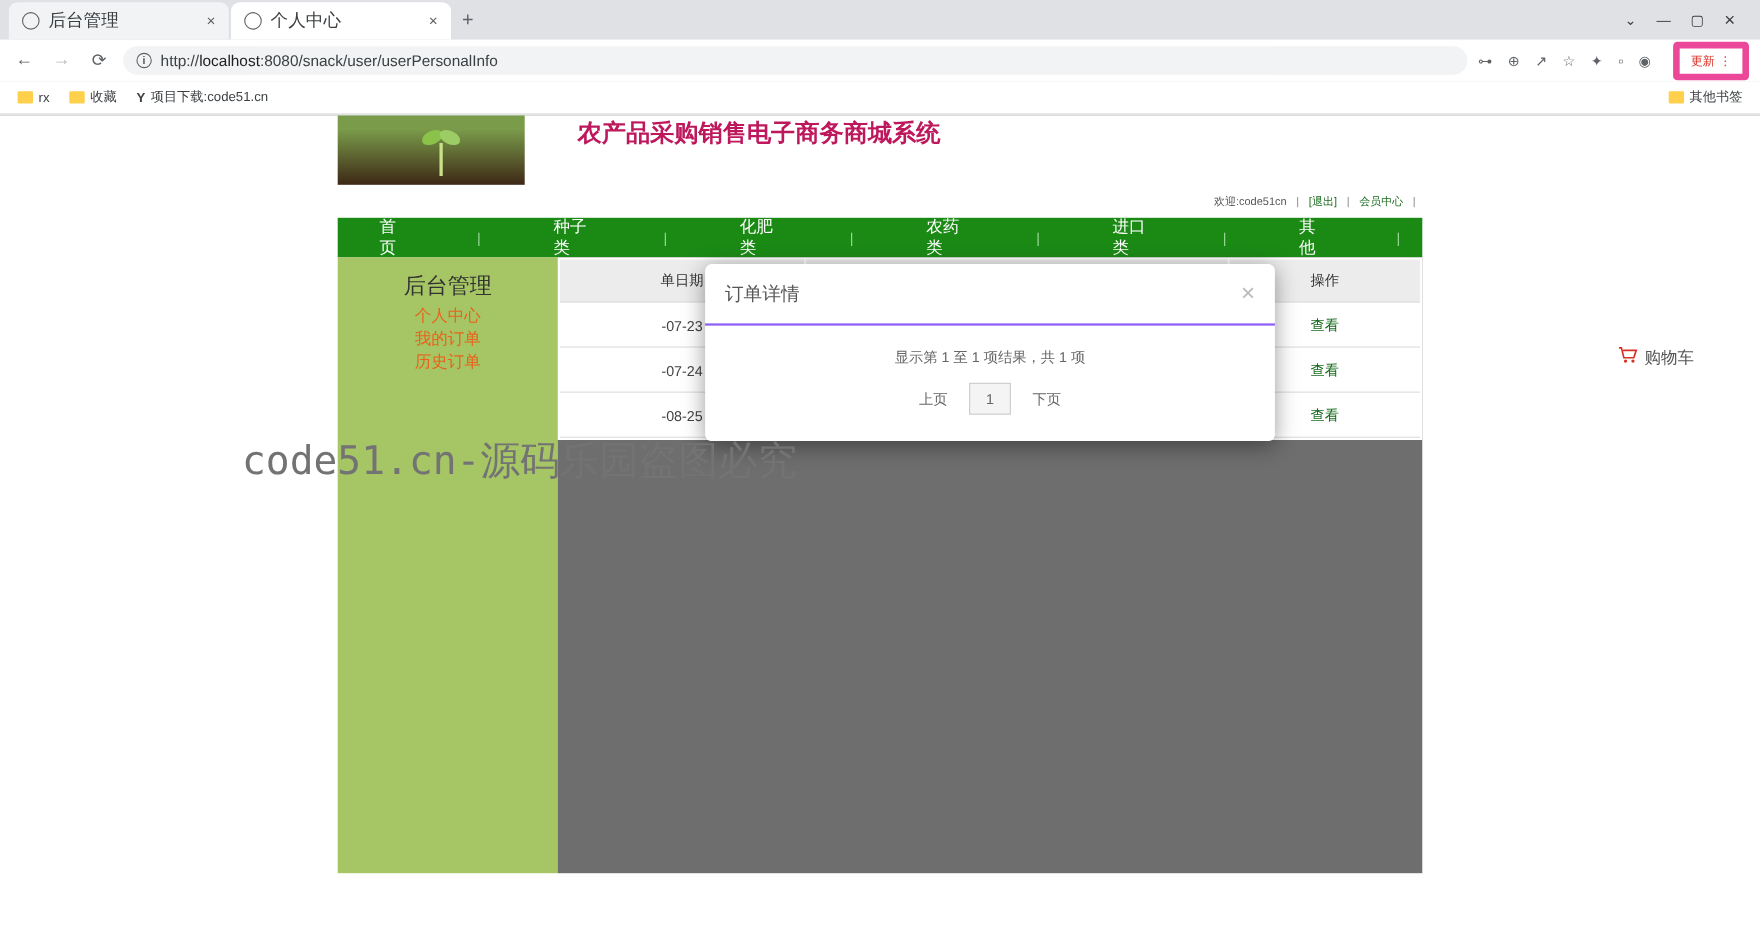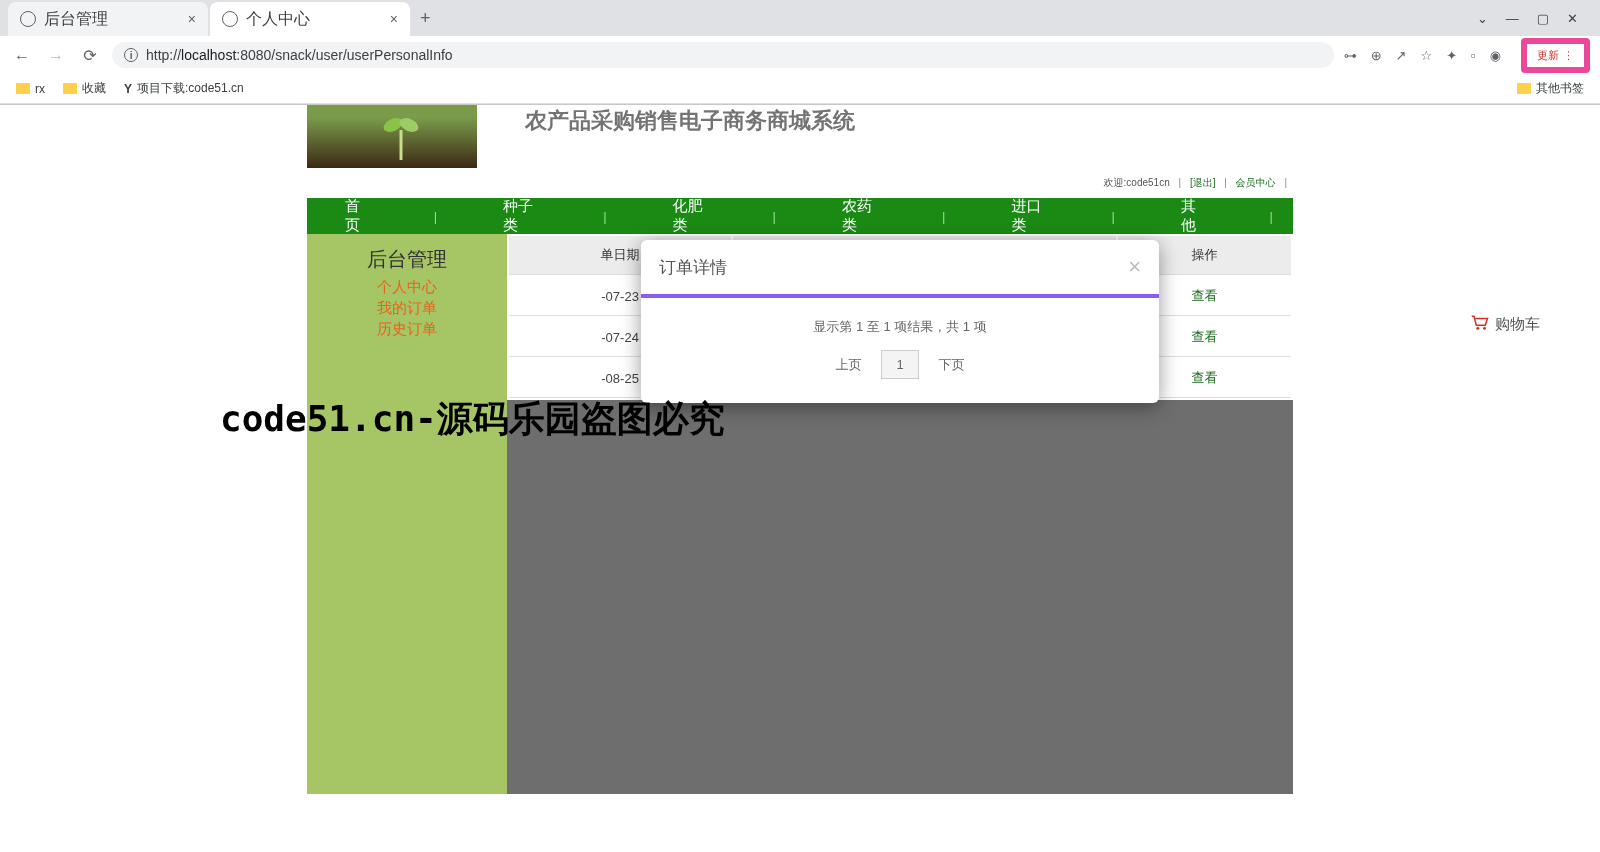--- a/index.html
+++ b/index.html
@@ -29,21 +29,21 @@
     .bookmark-bar { display: flex; align-items: center; height: 30px; padding: 0 16px; background: #fff; gap: 18px; border-bottom: 1px solid #e0e0e0; }
     .bookmark { display: flex; align-items: center; gap: 5px; font-size: 12px; color: #3c4043; cursor: pointer; }
     .folder-icon { width: 14px; height: 11px; background: #ffd04c; border-radius: 1px; }
     .bm-other { margin-left: auto; }
     
     
     .page-wrap { width: 986px; margin: 0 auto; position: relative; }
     .header { display: flex; align-items: flex-start; padding: 0; }
     .logo-img { width: 170px; height: 63px; background: linear-gradient(to bottom, #7a9b4a 20%, #3d2815 100%); position: relative; overflow: hidden; }
     .sprout { position: absolute; left: 55%; top: 5px; transform: translateX(-50%); }
-    .site-title { color: #737373; font-size: 22px; font-weight: bold; margin-left: 48px; margin-top: 2px; width: 340px; line-height: 1.3; }
+    .site-title { color: #be185d; font-size: 22px; font-weight: bold; margin-left: 48px; margin-top: 2px; width: 340px; line-height: 1.3; }
     
     .top-links { text-align: right; padding: 8px 0; font-size: 10px; color: #555; }
     .top-links a { color: #1a6b1e; text-decoration: none; }
     .top-links .sep { color: #888; margin: 0 6px; }
     
     .main-nav { background: #1b8a15; height: 36px; display: flex; align-items: center; padding: 0 20px; gap: 48px; }
     .main-nav a { color: #fff; padding: 0 18px; font-size: 15px; text-decoration: none; }
     .main-nav .nsep { color: #9ad897; }
     
     .content { display: flex; min-height: 560px; }
@@ -55,37 +55,37 @@
     .main-area { flex: 1; background: #6e6e6e; position: relative; }
     
     .order-table { width: 100%; background: #fff; }
     .order-table th { background: #ececec; padding: 10px; font-weight: normal; color: #333; border-bottom: 1px solid #ddd; }
     .order-table td { padding: 10px; text-align: center; color: #444; border-bottom: 1px solid #ddd; background: #fff; }
     .order-table a.view { color: #1a6b1e; text-decoration: none; }
     
     
     .modal-overlay { position: absolute; top: 0; left: 0; right: 0; bottom: 0; background: rgba(110,110,110,0.0); display: flex; justify-content: center; align-items: flex-start; }
     .modal { background: #fff; width: 518px; margin-top: 6px; border-radius: 6px; box-shadow: 0 4px 20px rgba(0,0,0,0.4); }
-    .modal-header { display: flex; justify-content: space-between; align-items: center; padding: 14px 18px; border-bottom: 4px solid #8b5cf6; }
+    .modal-header { display: flex; justify-content: space-between; align-items: center; padding: 14px 18px; border-bottom: 2px solid #8b5cf6; }
     .modal-title { font-size: 17px; color: #555; }
     .modal-close { color: #bbb; font-size: 22px; cursor: pointer; }
     .modal-body { padding: 8px 18px 18px; }
     .detail-table { width: 100%; }
     .detail-table th { padding: 10px 6px; font-weight: bold; color: #333; text-align: center; border-bottom: 2px solid #333; }
     .detail-table td { padding: 10px 6px; text-align: center; color: #555; border-bottom: 1px solid #e0e0e0; }
     .prod-img { width: 56px; height: 56px; background: linear-gradient(135deg, #d4a5a5, #8b6f6f); border-radius: 3px; display: inline-block; }
     .pager-info { text-align: center; color: #666; padding: 12px 0 8px; }
     .pager { display: flex; justify-content: center; gap: 12px; align-items: center; padding: 6px 0; }
     .pager span { color: #666; cursor: pointer; padding: 4px 8px; }
     .pager .page-num { border: 1px solid #ccc; background: #f4f4f4; padding: 6px 14px; }
     
     .cart-float { position: fixed; right: 60px; top: 315px; display: flex; align-items: center; gap: 6px; color: #555; font-size: 15px; cursor: pointer; }
     .cart-icon-wrap { color: #d93025; }
     
-    .watermark { position: absolute; left: 220px; top: 395px; color: #000000; font-size: 36px; font-weight: bold; z-index: 100; white-space: nowrap; font-family: monospace, sans-serif; pointer-events: none; }
+    .watermark { position: absolute; left: 220px; top: 395px; color: #737373; font-size: 36px; font-weight: normal; z-index: 100; white-space: nowrap; font-family: monospace, sans-serif; pointer-events: none; }
   </style>
 </head>
 <body>
 
 <div class="browser-chrome">
   <div class="tab-bar">
     <div class="tab">
       <span class="tab-favicon"></span>
       <span class="tab-title">后台管理</span>
       <span class="tab-close">×</span>

